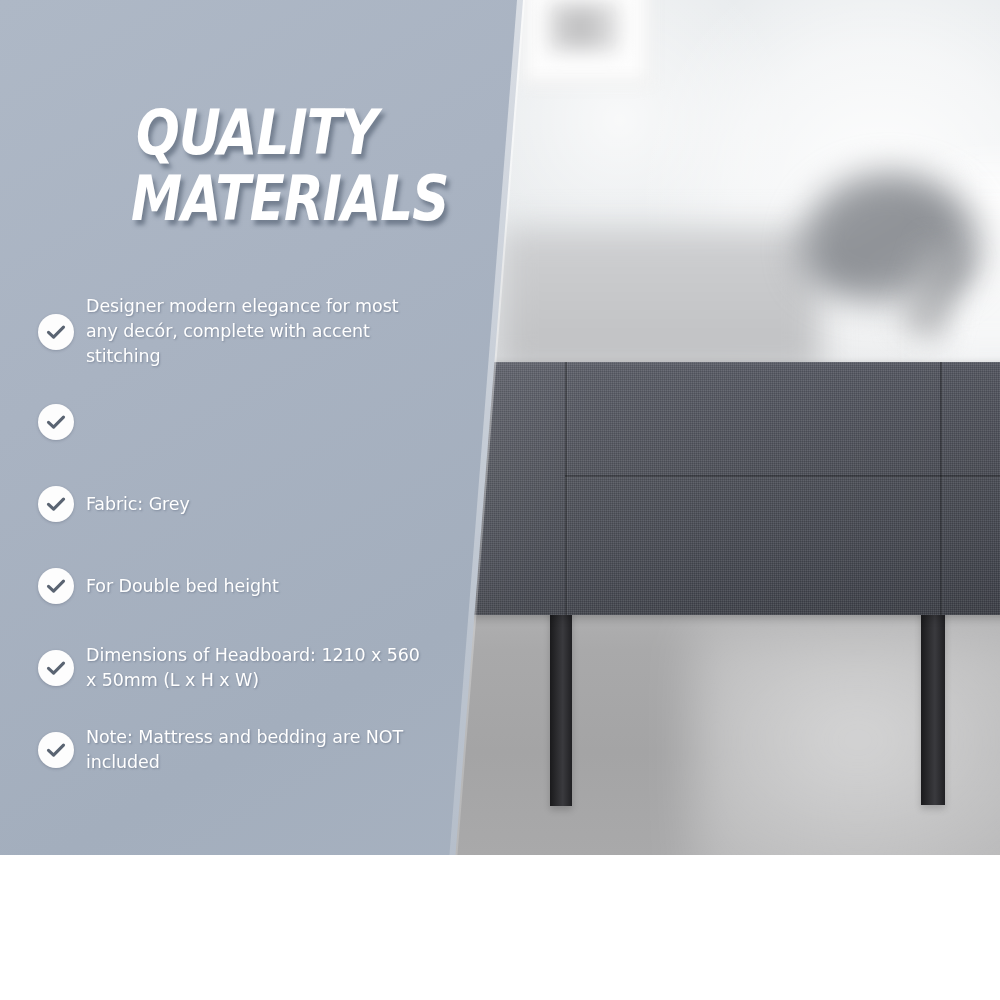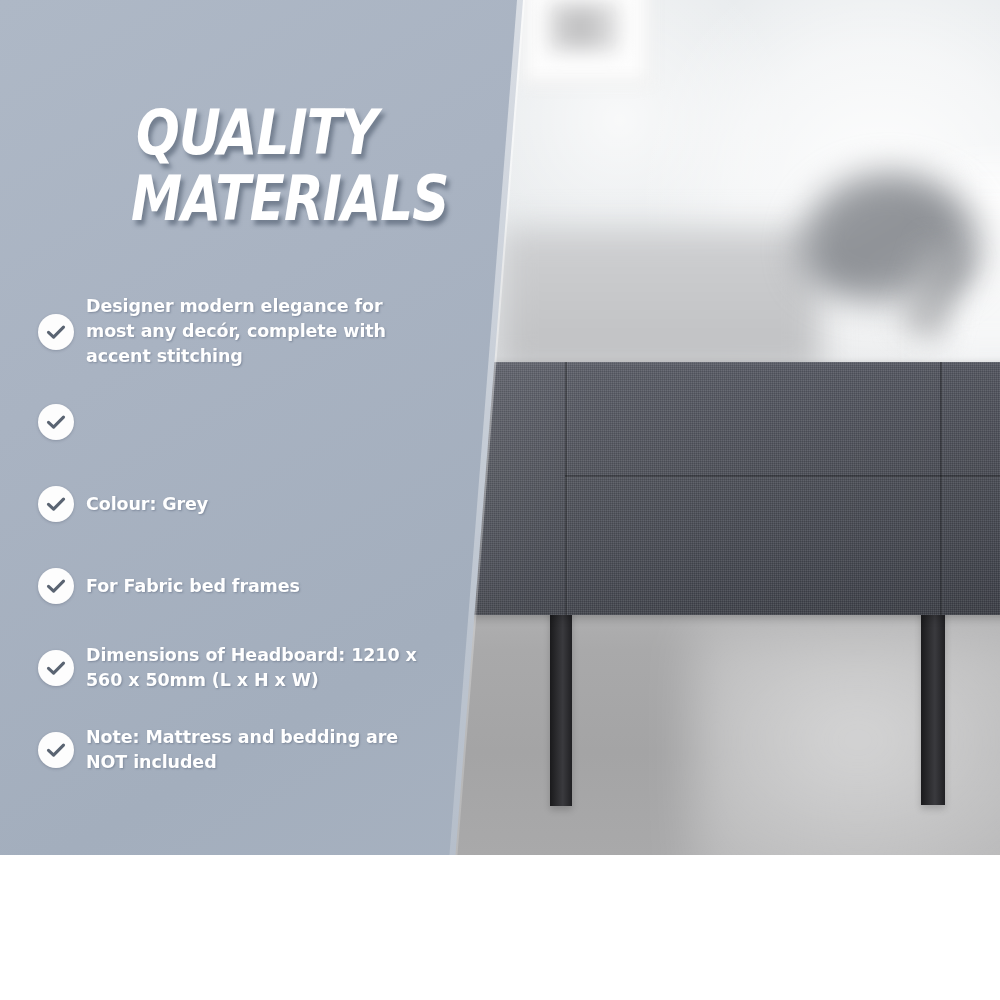--- a/index.html
+++ b/index.html
@@ -189,21 +189,21 @@
     background: #fdfdfd;
     box-shadow: 0 1px 3px rgba(60,70,90,0.28);
     display: flex;
     align-items: center;
     justify-content: center;
   }
   .check-icon svg { display: block; }
   .feature-text {
     color: #ffffff;
     font-family: "DejaVu Sans", sans-serif;
-    font-weight: bold;
+    font-weight: normal;
     font-size: 17.5px;
     line-height: 25px;
     letter-spacing: -0.1px;
     text-shadow: 1px 1px 2px rgba(80,92,112,0.45);
   }
 </style>
 </head>
 <body>
 
 <div id="stage">
@@ -251,29 +251,29 @@
             <path d="M10.5 18.3 L15.6 23.2 L25.5 13.2" fill="none" stroke="#5a6472" stroke-width="3.1" stroke-linecap="round" stroke-linejoin="round"></path>
           </svg>
         </span>
       </div>
       <div class="feature">
         <span class="check-icon">
           <svg width="36" height="36" viewBox="0 0 36 36">
             <path d="M10.5 18.3 L15.6 23.2 L25.5 13.2" fill="none" stroke="#5a6472" stroke-width="3.1" stroke-linecap="round" stroke-linejoin="round"></path>
           </svg>
         </span>
-        <span class="feature-text">Colour: Grey</span>
-      </div>
-      <div class="feature">
-        <span class="check-icon">
-          <svg width="36" height="36" viewBox="0 0 36 36">
-            <path d="M10.5 18.3 L15.6 23.2 L25.5 13.2" fill="none" stroke="#5a6472" stroke-width="3.1" stroke-linecap="round" stroke-linejoin="round"></path>
-          </svg>
-        </span>
-        <span class="feature-text">For Fabric bed frames</span>
+        <span class="feature-text">Fabric: Grey</span>
+      </div>
+      <div class="feature">
+        <span class="check-icon">
+          <svg width="36" height="36" viewBox="0 0 36 36">
+            <path d="M10.5 18.3 L15.6 23.2 L25.5 13.2" fill="none" stroke="#5a6472" stroke-width="3.1" stroke-linecap="round" stroke-linejoin="round"></path>
+          </svg>
+        </span>
+        <span class="feature-text">For Double bed height</span>
       </div>
       <div class="feature">
         <span class="check-icon">
           <svg width="36" height="36" viewBox="0 0 36 36">
             <path d="M10.5 18.3 L15.6 23.2 L25.5 13.2" fill="none" stroke="#5a6472" stroke-width="3.1" stroke-linecap="round" stroke-linejoin="round"></path>
           </svg>
         </span>
         <span class="feature-text">Dimensions of Headboard: 1210 x 560 x 50mm (L x H x W)</span>
       </div>
       <div class="feature">

